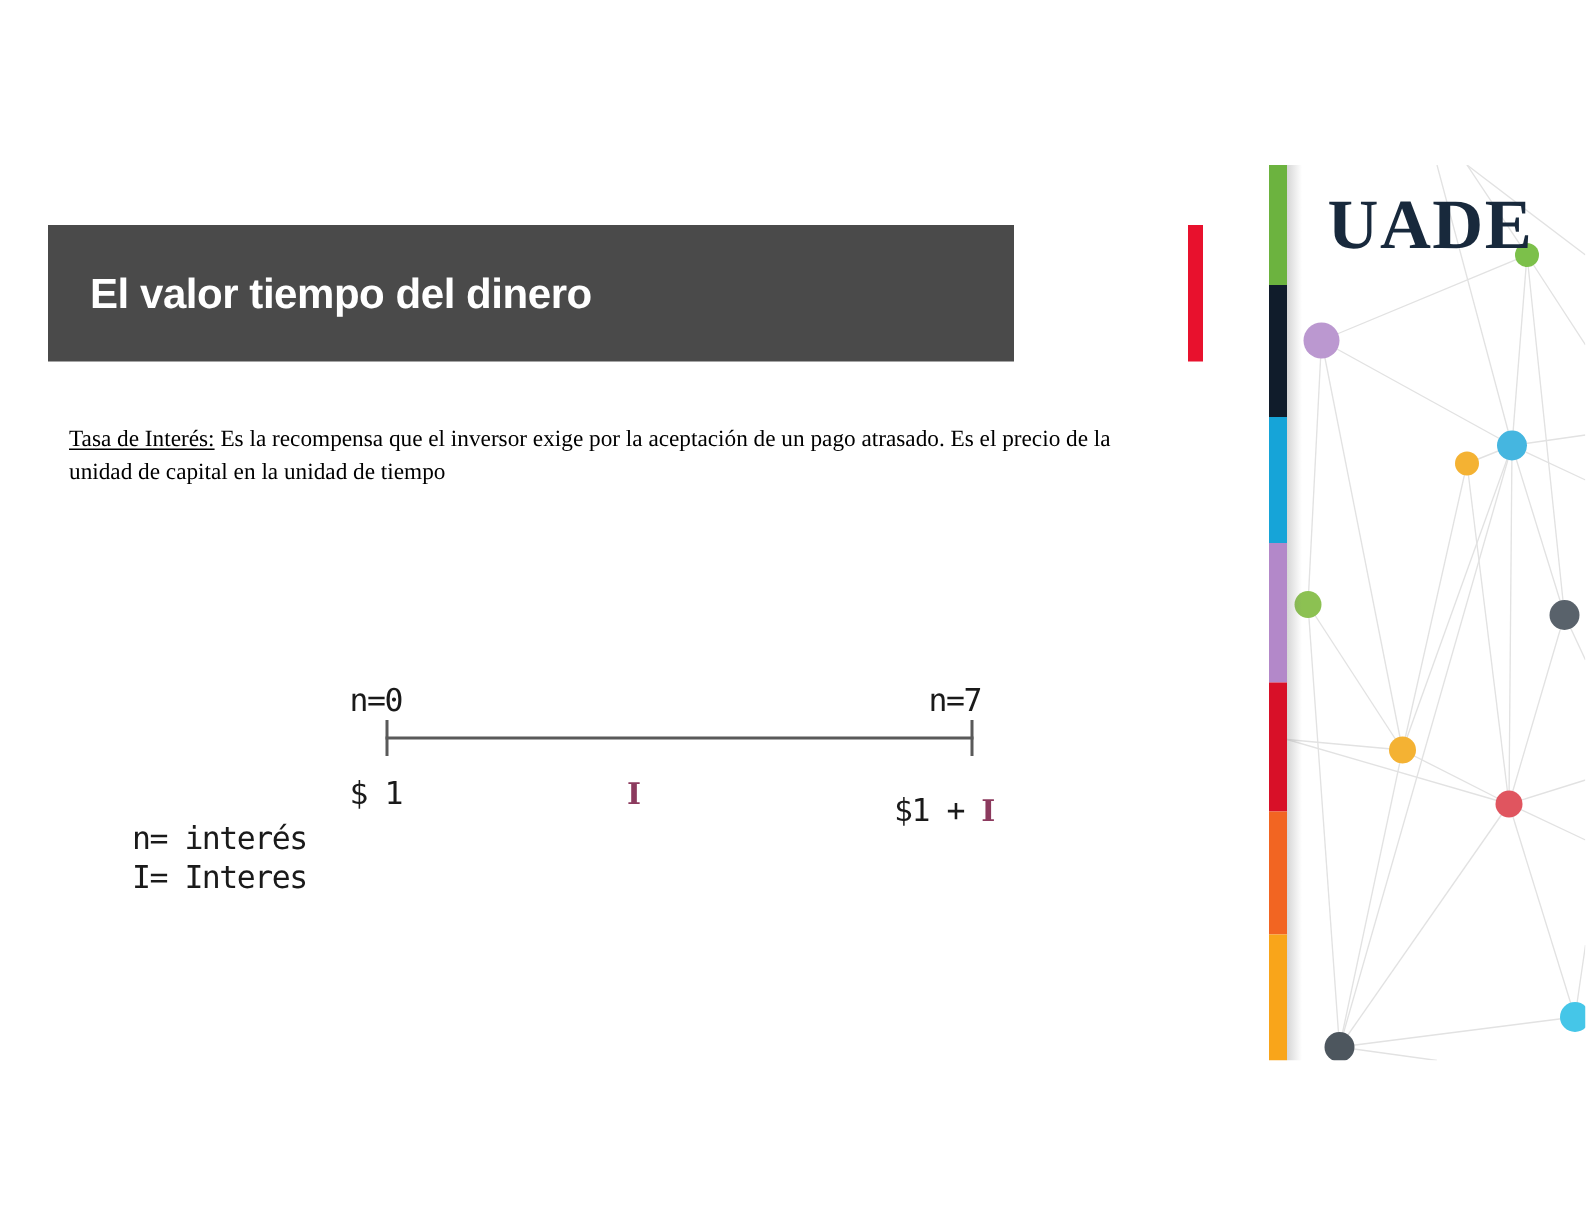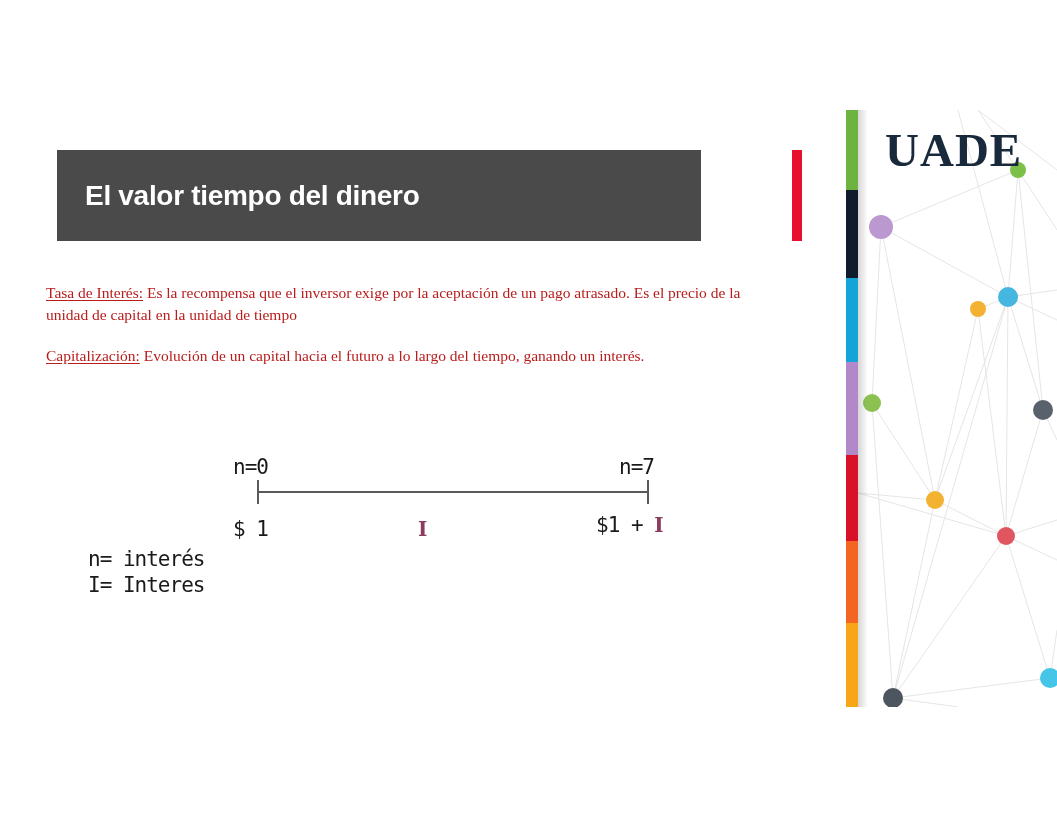--- a/index.html
+++ b/index.html
@@ -27,21 +27,20 @@
   
   #title-bar {
     position: absolute;
     left: 32px;
     top: 150px;
     width: 644px;
     height: 91px;
     background: #4a4a4a;
     display: flex;
     align-items: center;
-    margin-left: 25px;
   }
   #title-bar .title-text {
     color: #ffffff;
     font-size: 28px;
     font-weight: bold;
     letter-spacing: -0.3px;
     margin-left: 28px;
     font-family: "Liberation Sans", sans-serif;
     white-space: nowrap;
   }
@@ -50,21 +49,21 @@
     left: 792px;
     top: 150px;
     width: 10px;
     height: 91px;
     background: #e8112d;
   }
 
   
   .body-block {
     position: absolute;
-    color: #b91c1c;
+    color: #000000;
     font-size: 15.5px;
     line-height: 1.45;
     font-family: "Liberation Serif", serif;
   }
   #para-1 {
     left: 46px;
     top: 282px;
     width: 706px;
   }
   #para-2 {
@@ -91,21 +90,21 @@
     font-family: "DejaVu Sans Mono", "Liberation Mono", monospace;
     font-size: 21px;
     color: #1a1a1a;
     white-space: nowrap;
     letter-spacing: -1px;
   }
   #label-n0 { left: 233px; top: 455px; }
   #label-n1 { left: 619px; top: 455px; }
   #label-cash-left { left: 233px; top: 517px; }
   #label-cash-mid  { left: 418px; top: 517px; }
-  #label-cash-right{ left: 596px; top: 513px; }
+  #label-cash-right{ left: 596px; top: 528px; }
 
   .interest-glyph {
     color: #8c3a5e;
     font-family: "DejaVu Serif", serif;
     font-weight: bold;
     font-size: 20px;
   }
 
   .tl-line {
     position: absolute;
@@ -199,23 +198,20 @@
 
   <div id="title-bar" style="background: rgb(74, 74, 74);">
     <span class="title-text">El valor tiempo del dinero</span>
   </div>
   <div id="title-accent" style="background: rgb(232, 17, 45);"></div>
 
   <div class="body-block" id="para-1">
     <span class="lead-term">Tasa de Interés:</span><span> Es la recompensa que el inversor exige por la aceptación de un pago atrasado. Es el precio de la unidad de capital en la unidad de tiempo</span>
   </div>
 
-  <div class="body-block" id="para-2">
-    <span class="lead-term">Capitalización:</span><span> Evolución de un capital hacia el futuro a lo largo del tiempo, ganando un interés.</span>
-  </div>
 
   <div id="timeline">
 
     <div class="tl-label" id="label-n0">n=0</div>
     <div class="tl-label" id="label-n1">n=7</div>
 
     <div class="tl-line" id="tl-axis" style="background: rgb(90, 90, 90);"></div>
     <div class="tl-line" id="tl-tick-left" style="background: rgb(90, 90, 90);"></div>
     <div class="tl-line" id="tl-tick-right" style="background: rgb(90, 90, 90);"></div>
 

